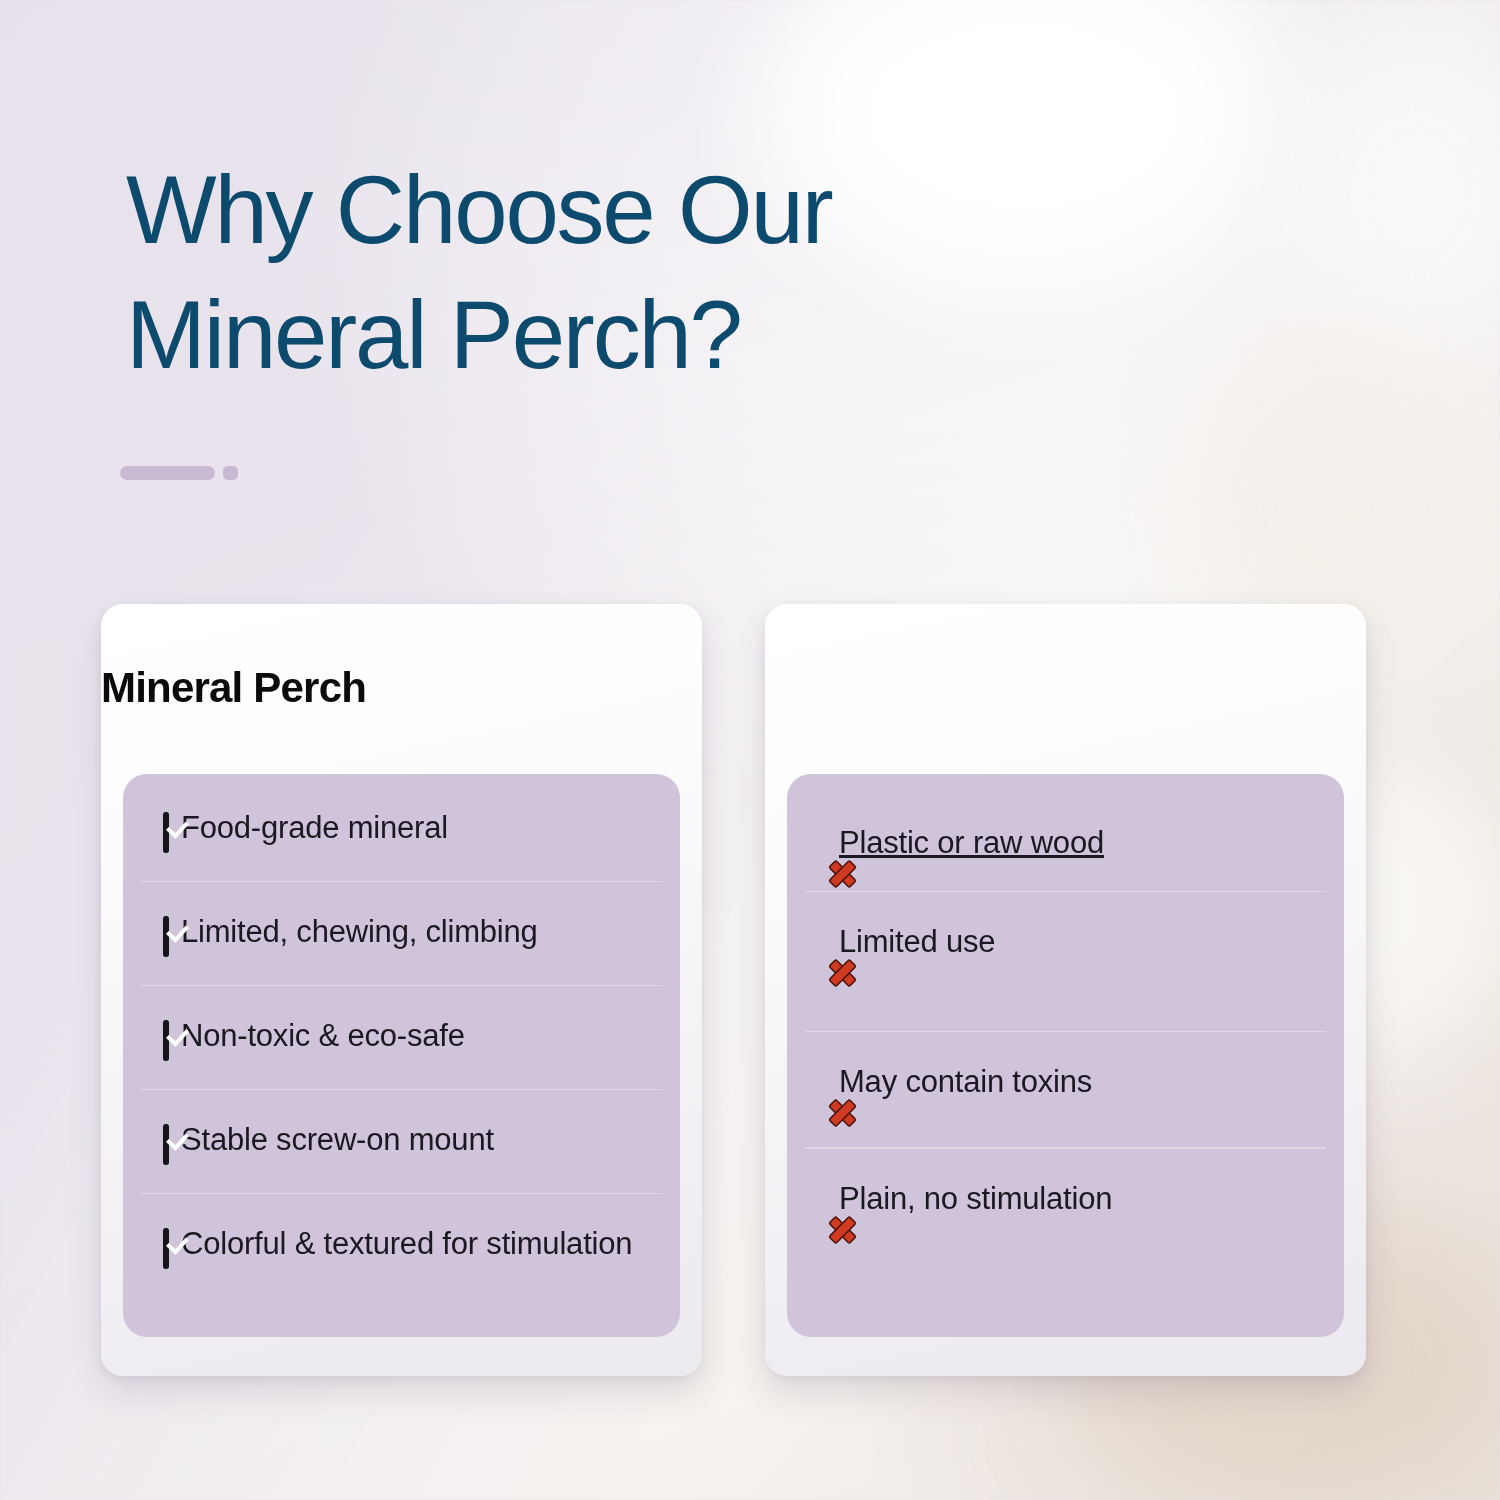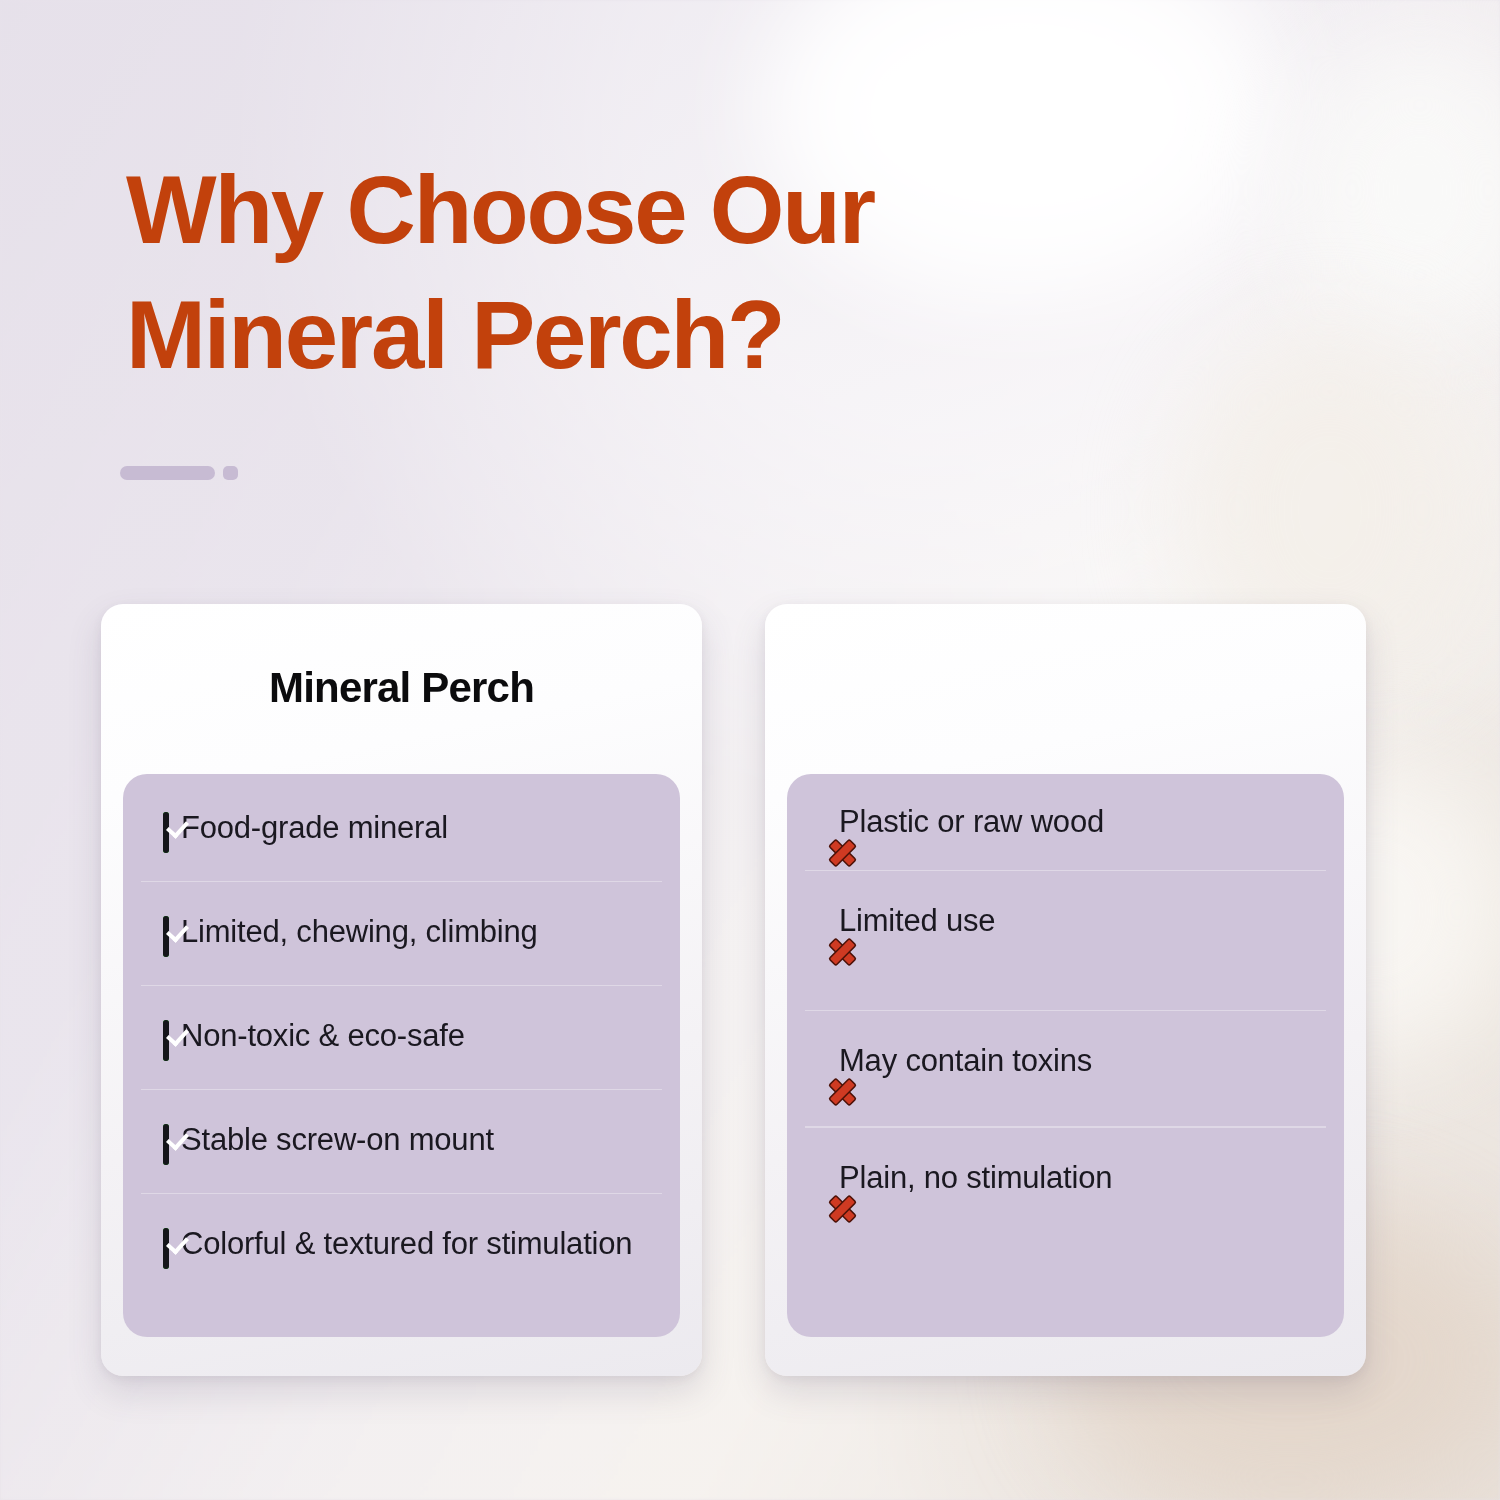--- a/index.html
+++ b/index.html
@@ -52,24 +52,24 @@
     position: absolute;
     inset: 0;
   }
 
   #page-title {
     position: absolute;
     left: 126px;
     top: 148px;
     width: 1000px;
     font-size: 96px;
-    font-weight: 700;
+    font-weight: 400;
     line-height: 1.30;
     letter-spacing: -2.2px;
-    color: #c2410c;
+    color: #0c4a6e;
   }
 
   #title-divider {
     position: absolute;
     left: 120px;
     top: 466px;
     display: flex;
     align-items: center;
     gap: 8px;
   }
@@ -97,21 +97,21 @@
     box-shadow: 0 16px 34px rgba(86,72,104,0.16), 0 3px 10px rgba(86,72,104,0.08);
   }
   #card-mineral { left: 101px; }
   #card-regular { left: 765px; }
 
   .card-heading {
     position: absolute;
     top: 60px;
     left: 0;
     width: 100%;
-    text-align: center;
+    text-align: left;
     font-size: 42px;
     font-weight: 700;
     letter-spacing: -0.8px;
     color: #0b0b0d;
   }
 
   .card-panel {
     position: absolute;
     left: 22px;
     top: 170px;
@@ -190,21 +190,21 @@
     display: block;
     height: 1px;
     background: rgba(255,255,255,0.34);
     margin: 0 12px 0 -22px;
   }
 
   
   #list-mineral .feature-item { padding: 26px 0 25px 0; }
   #list-mineral .feature-item:first-child { padding-top: 30px; }
   #list-regular .feature-item { padding: 26px 0 25px 0; }
-  #list-regular .feature-item:first-child { padding-top: 24px; }
+  #list-regular .feature-item:first-child { padding-top: 45px; text-decoration: underline; }
   #list-regular .feature-item.tall { padding-bottom: 66px; }
   #list-regular .feature-item.tall2 { padding-bottom: 42px; }
 </style>
 </head>
 <body>
 
 <div id="backdrop"></div>
 <div id="backdrop-veil"></div>
 <div class="blur-blob blob-d"></div>
 <div class="blur-blob blob-e"></div>

